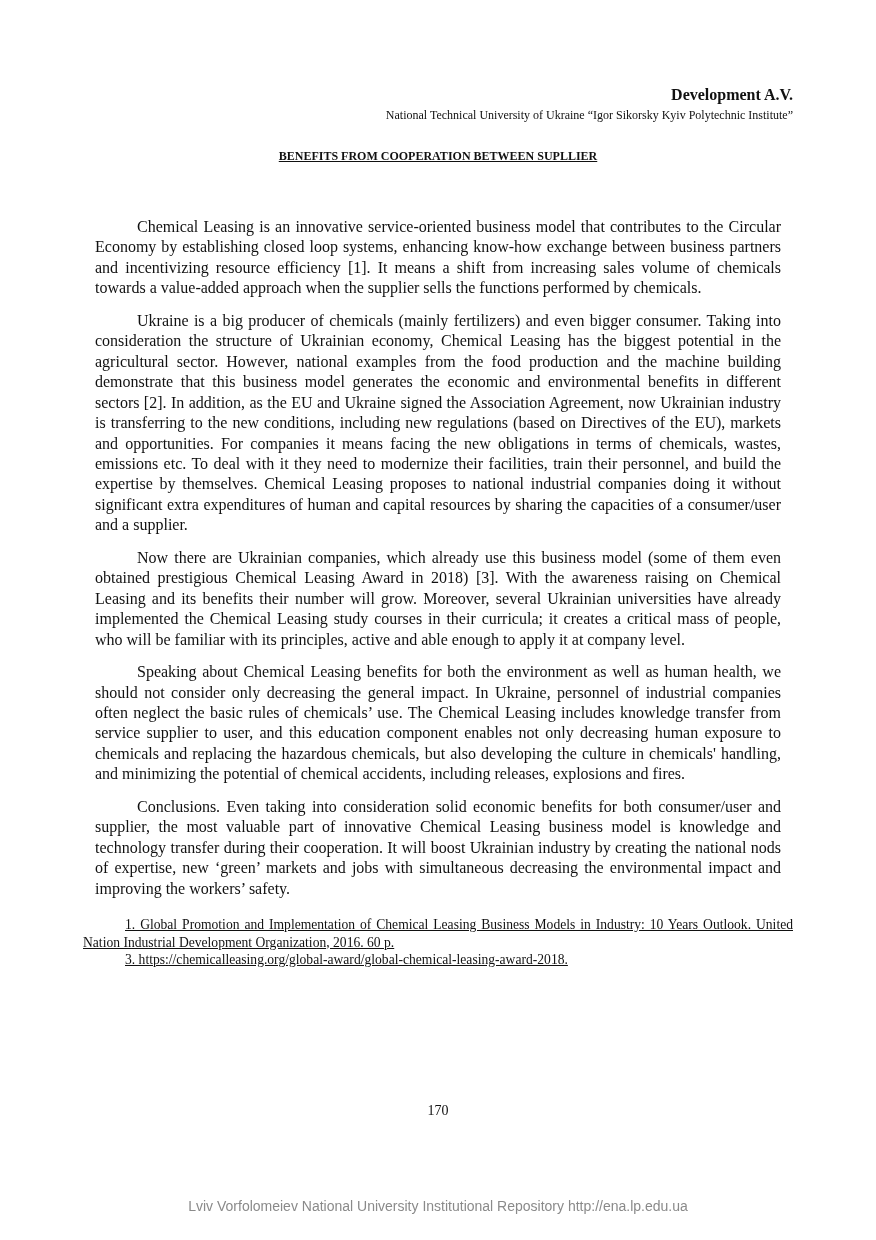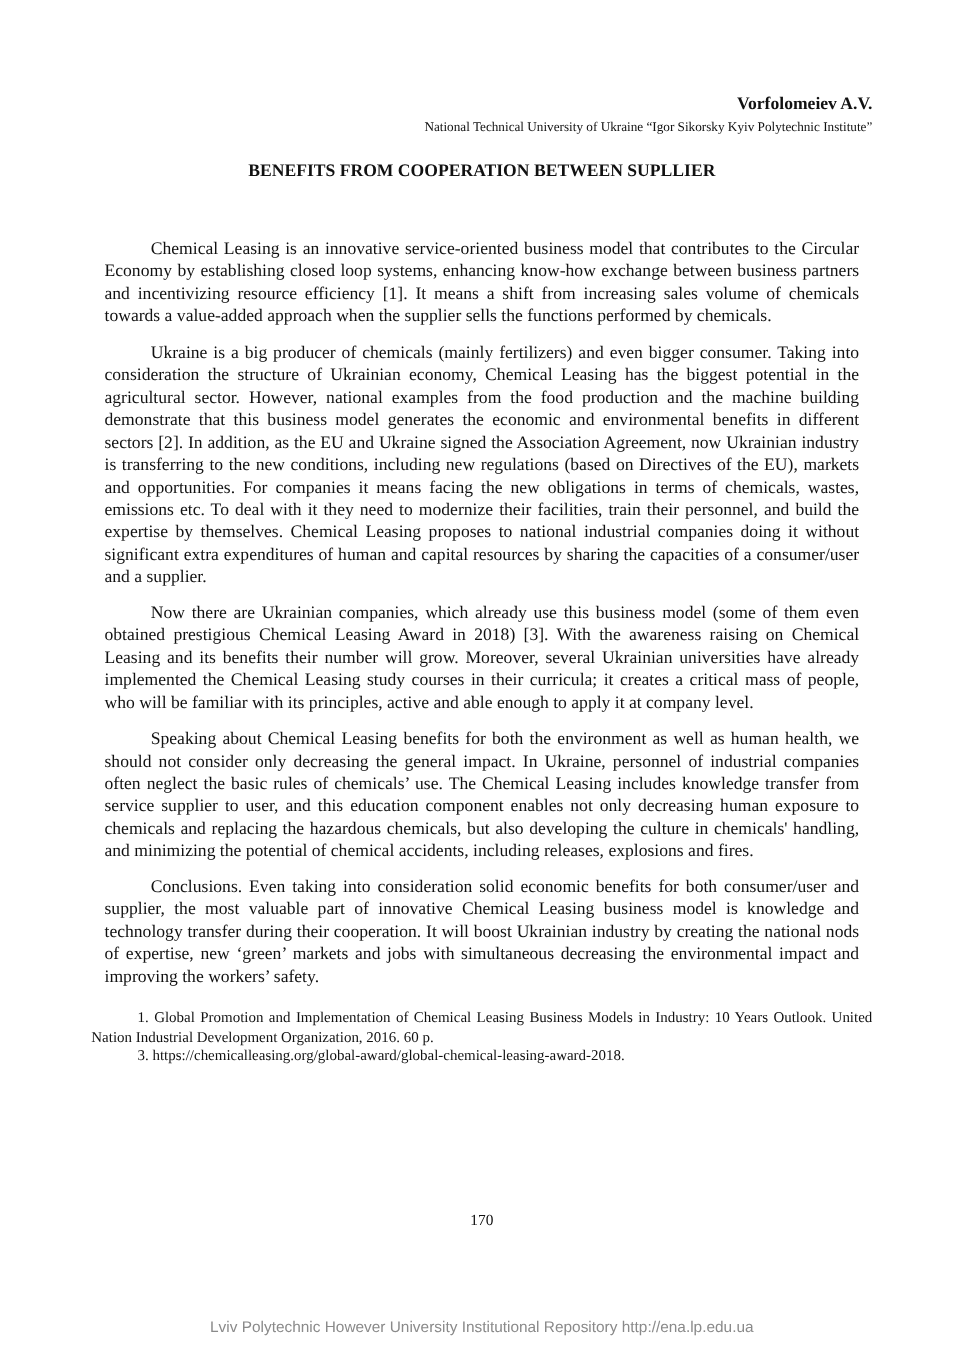--- a/index.html
+++ b/index.html
@@ -40,23 +40,24 @@
       text-align: right;
       width: 710px;
     }
     .title {
       position: absolute;
       top: 146px;
       left: 0;
       width: 710px;
       text-align: center;
       font-weight: bold;
-      font-size: 16px;
+      font-size: 12px;
       line-height: 20px;
       margin: 0;
+      text-decoration: underline;
     }
     .title span { display: block; }
     .body {
       position: absolute;
       top: 205px;
       left: 0;
       width: 710px;
       font-size: 16px;
       line-height: 20.45px;
     }
@@ -70,20 +71,21 @@
       top: 916px;
       left: 0;
       width: 710px;
       font-size: 13.6px;
       line-height: 17.5px;
     }
     .refs p {
       margin: 0;
       text-indent: 42px;
       text-align: justify;
+      text-decoration: underline;
     }
     .page-number {
       position: absolute;
       top: 1102px;
       left: 0;
       width: 710px;
       text-align: center;
       font-size: 14px;
       line-height: 18px;
     }
@@ -96,35 +98,35 @@
       font-family: "Liberation Sans", "DejaVu Sans", sans-serif;
       font-size: 14px;
       line-height: 18px;
       color: #8a8a8a;
     }
   </style>
 </head>
 <body>
 
 <div class="page">
-  <div class="author">Vorfolomeiev A.V.</div>
+  <div class="author">Development A.V.</div>
   <div class="affiliation">National Technical University of Ukraine “Igor Sikorsky Kyiv Polytechnic Institute”</div>
 
   <h1 class="title">
     <span>BENEFITS FROM COOPERATION BETWEEN SUPLLIER</span>
   </h1>
 
   <div class="body">
     <p>Chemical Leasing is an innovative service-oriented business model that contributes to the Circular Economy by establishing closed loop systems, enhancing know-how exchange between business partners and incentivizing resource efficiency [1]. It means a shift from increasing sales volume of chemicals towards a value-added approach when the supplier sells the functions performed by chemicals.</p>
     <p>Ukraine is a big producer of chemicals (mainly fertilizers) and even bigger consumer. Taking into consideration the structure of Ukrainian economy, Chemical Leasing has the biggest potential in the agricultural sector. However, national examples from the food production and the machine building demonstrate that this business model generates the economic and environmental benefits in different sectors [2]. In addition, as the EU and Ukraine signed the Association Agreement, now Ukrainian industry is transferring to the new conditions, including new regulations (based on Directives of the EU), markets and opportunities. For companies it means facing the new obligations in terms of chemicals, wastes, emissions etc. To deal with it they need to modernize their facilities, train their personnel, and build the expertise by themselves. Chemical Leasing proposes to national industrial companies doing it without significant extra expenditures of human and capital resources by sharing the capacities of a consumer/user and a supplier.</p>
     <p>Now there are Ukrainian companies, which already use this business model (some of them even obtained prestigious Chemical Leasing Award in 2018) [3]. With the awareness raising on Chemical Leasing and its benefits their number will grow. Moreover, several Ukrainian universities have already implemented the Chemical Leasing study courses in their curricula; it creates a critical mass of people, who will be familiar with its principles, active and able enough to apply it at company level.</p>
     <p>Speaking about Chemical Leasing benefits for both the environment as well as human health, we should not consider only decreasing the general impact. In Ukraine, personnel of industrial companies often neglect the basic rules of chemicals’ use. The Chemical Leasing includes knowledge transfer from service supplier to user, and this education component enables not only decreasing human exposure to chemicals and replacing the hazardous chemicals, but also developing the culture in chemicals' handling, and minimizing the potential of chemical accidents, including releases, explosions and fires.</p>
     <p>Conclusions. Even taking into consideration solid economic benefits for both consumer/user and supplier, the most valuable part of innovative Chemical Leasing business model is knowledge and technology transfer during their cooperation. It will boost Ukrainian industry by creating the national nods of expertise, new ‘green’ markets and jobs with simultaneous decreasing the environmental impact and improving the workers’ safety.</p>
   </div>
 
   <div class="refs">
     <p>1. Global Promotion and Implementation of Chemical Leasing Business Models in Industry: 10 Years Outlook. United Nation Industrial Development Organization, 2016. 60 p.</p>
     <p>3. https://chemicalleasing.org/global-award/global-chemical-leasing-award-2018.</p>
   </div>
 
   <div class="page-number">170</div>
-  <div class="repository">Lviv Polytechnic However University Institutional Repository http://ena.lp.edu.ua</div>
+  <div class="repository">Lviv Vorfolomeiev National University Institutional Repository http://ena.lp.edu.ua</div>
 </div>
 
 </body></html>

